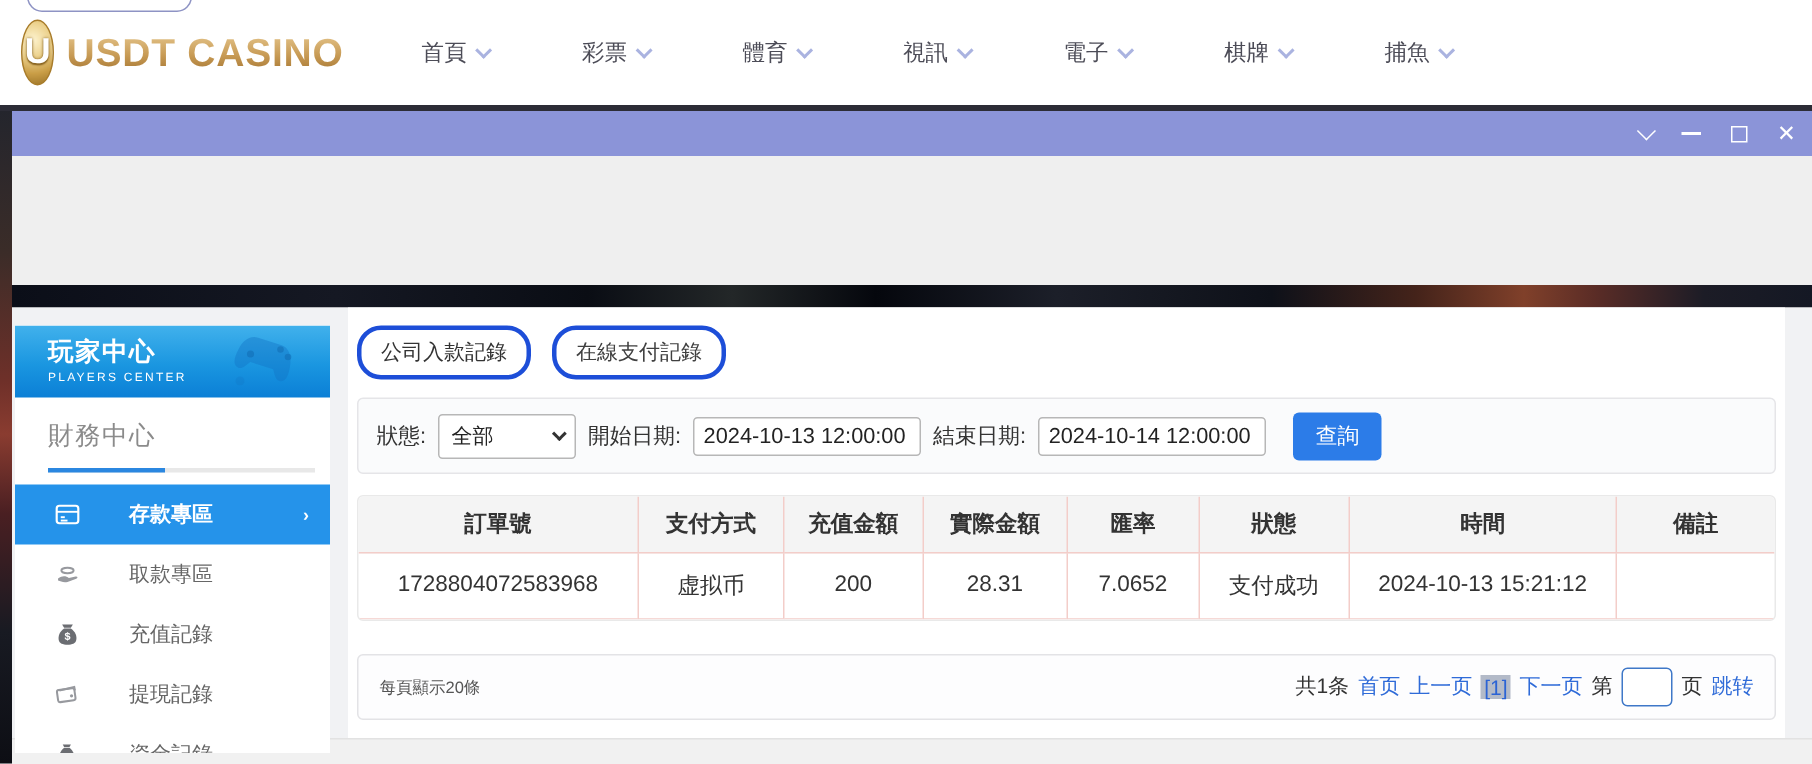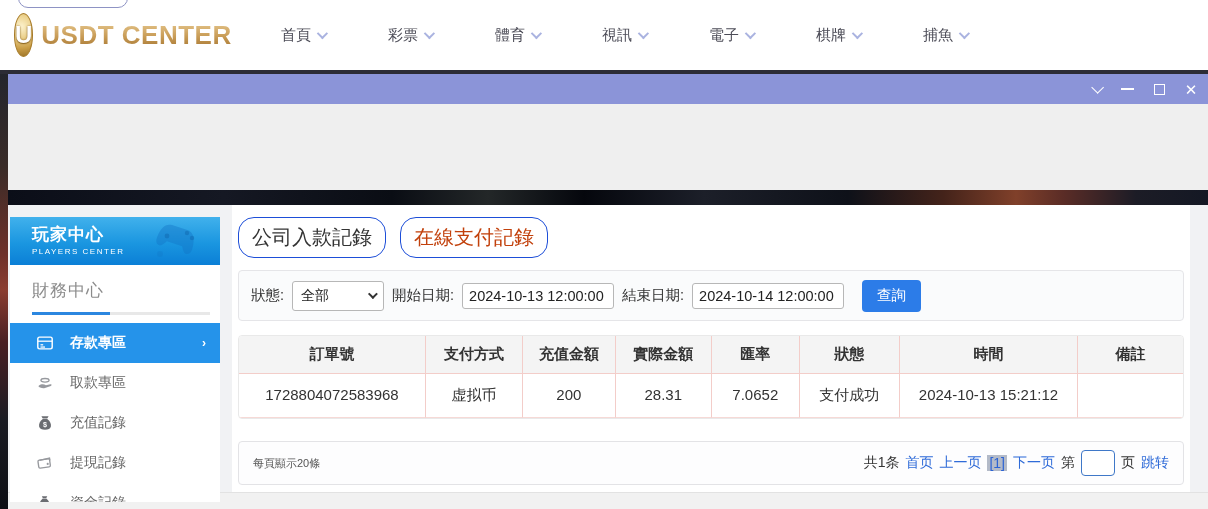--- a/index.html
+++ b/index.html
@@ -38,31 +38,31 @@
   #sidebar { position:absolute; left:10px; top:217px; width:210px; height:285px; background:#ffffff; z-index:9; overflow:hidden; }
   #sidebar-header { height:48px; background:linear-gradient(180deg,#41b1ec 0%,#1a96e0 55%,#0b7fd6 100%); position:relative; padding:6px 0 0 22px; color:#fff; }
   #sidebar-title { font-size:17px; font-weight:bold; letter-spacing:1px; }
   #sidebar-subtitle { font-size:8px; letter-spacing:1.5px; margin-top:1px; }
   #gamepad { position:absolute; right:14px; top:6px; opacity:0.75; }
   #sidebar-section { padding:14px 0 0 22px; }
   #section-title { font-size:17px; color:#8b8b8b; letter-spacing:1px; }
   #section-rule { margin-top:10px; height:3px; width:178px; background:#e8e8e8; position:relative; }
   #section-rule::before { content:""; position:absolute; left:0; top:0; height:3px; width:78px; background:#2b87e0; }
   #menu { margin-top:8px; }
-  .menu-item { height:40px; display:flex; align-items:center; padding:0 14px 0 26px; font-size:14px; color:#666; cursor:pointer; gap:16px; }
+  .menu-item { height:40px; display:flex; align-items:center; padding:0 14px 0 26px; font-size:14px; color:#666; cursor:pointer; gap:32px; }
   .menu-item.active { background:#2593ea; color:#fff; font-weight:bold; }
   .menu-item .mi-icon { width:18px; height:18px; display:flex; align-items:center; justify-content:center; flex:0 0 18px; }
   .menu-item .mi-label { flex:1; }
   .mi-arrow { color:#fff; font-size:12px; font-weight:bold; }
 
   
   #content { position:absolute; left:232px; top:205px; width:958px; height:287px; background:#ffffff; z-index:9; padding:10px 6px 0 6px; }
   #tabs { display:flex; gap:14px; margin:2px 0 12px 0; }
-  .tab-pill { border:1px solid #1d4ed8; border-radius:16px; padding:6px 13px; font-size:20px; color:#333; background:#fff; cursor:pointer; white-space:nowrap; }
-  .tab-pill.active { color:#c2410c;text-align:center; }
+  .tab-pill { border:3px solid #1d4ed8; border-radius:16px; padding:6px 13px; font-size:14px; color:#333; background:#fff; cursor:pointer; white-space:nowrap; }
+  .tab-pill.active { color:#404040;text-align:center; }
 
   #filter-box { border:1px solid #e5e5e8; background:#fafbfc; border-radius:4px; height:51px; display:flex; align-items:center; padding:0 12px; gap:8px; }
   .f-label { font-size:14.5px; color:#333; white-space:nowrap; }
   #status-select { width:92px; height:30px; border:1px solid #b7b7b7; border-radius:3px; background:#fff; display:flex; align-items:center; justify-content:space-between; padding:0 8px; font-size:14px; color:#222; cursor:pointer; }
   .sel-chev { width:7px; height:7px; border-right:2px solid #333; border-bottom:2px solid #333; transform:rotate(45deg) translateY(-2px); }
   .date-input { width:152px; height:26px; border:1px solid #b7b7b7; border-radius:3px; background:#fff; font-size:14.5px; color:#222; padding:2px 6px; font-family:"Liberation Sans",sans-serif; }
   #search-btn { margin-left:10px; height:32px; padding:0 15px; background:#2c7ce8; color:#fff; border:none; border-radius:4px; font-size:14.5px; cursor:pointer; }
 
   #table { margin-top:14px; border:1px solid #e9e9e9; border-radius:4px; overflow:hidden; }
   .t-row { display:grid; grid-template-columns:19.8% 10.3% 9.8% 10.2% 9.3% 10.6% 18.9% 11.1%; }
@@ -83,21 +83,21 @@
 </head>
 <body>
 
 <div id="top-cut"></div>
 
 <div id="topnav">
   <div id="logo">
     <div id="logo-badge">
       <span class="mono">U</span>
     </div>
-    <span id="logo-text">USDT CENTER</span>
+    <span id="logo-text">USDT CASINO</span>
   </div>
   <div id="nav-items">
     <div class="nav-item">
       <span>首頁</span>
       <span class="chev"></span>
     </div>
     <div class="nav-item">
       <span>彩票</span>
       <span class="chev"></span>
     </div>

